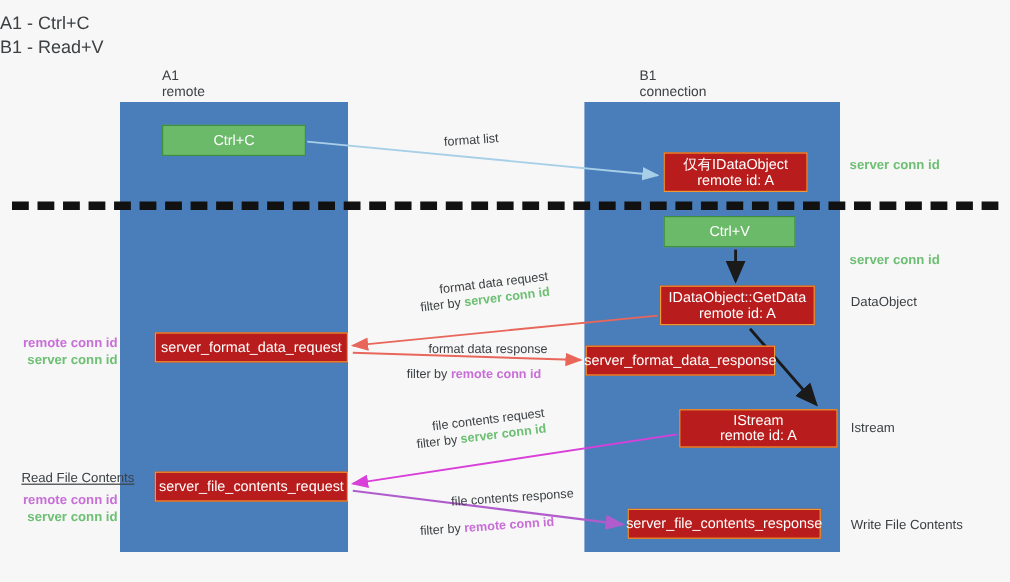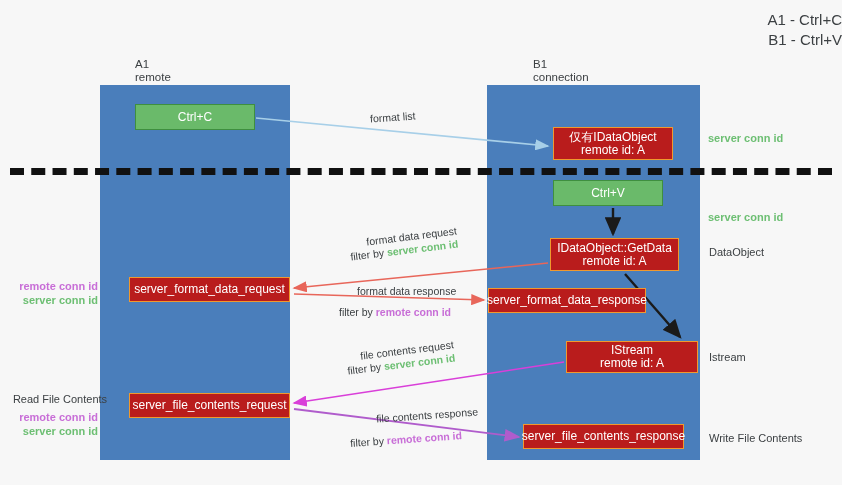--- a/index.html
+++ b/index.html
@@ -8,21 +8,21 @@
     background:#f7f7f7;
     font-family:"Liberation Sans","DejaVu Sans",sans-serif;
     position:relative;overflow:hidden;
     -webkit-font-smoothing:antialiased;
   }
   .stage{position:absolute;inset:0;}
   .abs{position:absolute;}
 
   
   #title{
-    left:0;top:10px;width:842px;text-align:right;
+    left:0;top:10px;width:842px;text-align:left;
     font-size:15px;line-height:20px;color:#3c4043;
   }
 
   
   .lane-head{
     font-size:11.5px;line-height:13px;color:#3c4043;
   }
   #head-a1{left:135px;top:58px;width:120px;}
   #head-b1{left:533px;top:58px;width:120px;}
 
@@ -64,21 +64,21 @@
   .mag-t{color:#c86ed7;font-weight:bold;}
   .dark-t{color:#3c4043;}
 
   #lbl-server-1{left:708px;top:131px;}
   #lbl-server-2{left:708px;top:210px;}
   #lbl-dataobject{left:709px;top:245px;}
   #lbl-istream{left:709px;top:350px;}
   #lbl-writefile{left:709px;top:431px;}
 
   #lbl-left-1{left:8px;top:279px;width:90px;text-align:right;}
-  #lbl-readfile{left:8px;top:392px;width:104px;text-align:center;}
+  #lbl-readfile{left:8px;top:392px;width:104px;text-align:right;text-decoration:underline;}
   #lbl-left-2{left:8px;top:410px;width:90px;text-align:right;}
 
   
   .cap{
     font-size:10.5px;line-height:14px;color:#3c4043;
     white-space:nowrap;
   }
   .cap b{font-weight:bold;}
   #cap-formatlist{left:370px;top:110px;transform:rotate(-4deg);}
 
@@ -97,21 +97,21 @@
   
   #arrows{left:0;top:0;width:842px;height:485px;pointer-events:none;}
 </style>
 </head>
 <body>
 
 <div class="stage">
 
   <div class="abs" id="title">
     <div>A1 - Ctrl+C</div>
-    <div>B1 - Ctrl+V</div>
+    <div>B1 - Read+V</div>
   </div>
 
   <div class="abs lane-head" id="head-a1">
     <div>A1</div>
     <div>remote</div>
   </div>
   <div class="abs lane-head" id="head-b1">
     <div>B1</div>
     <div>connection</div>
   </div>

